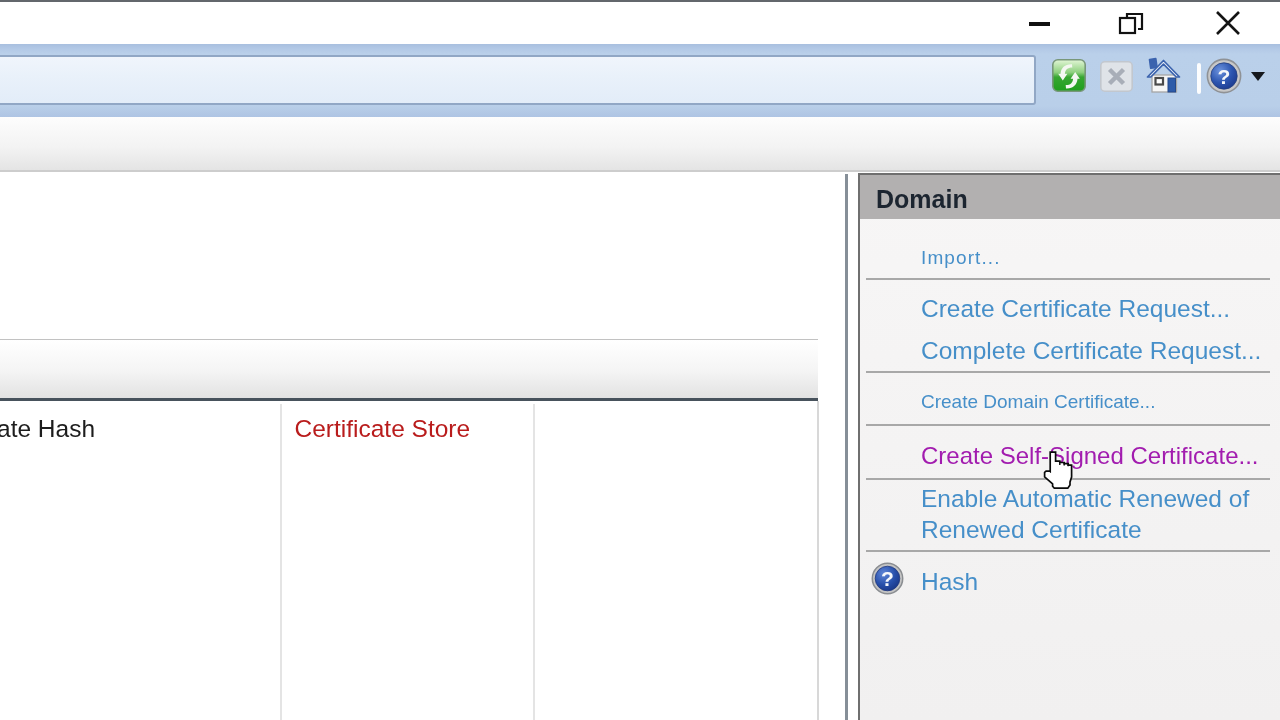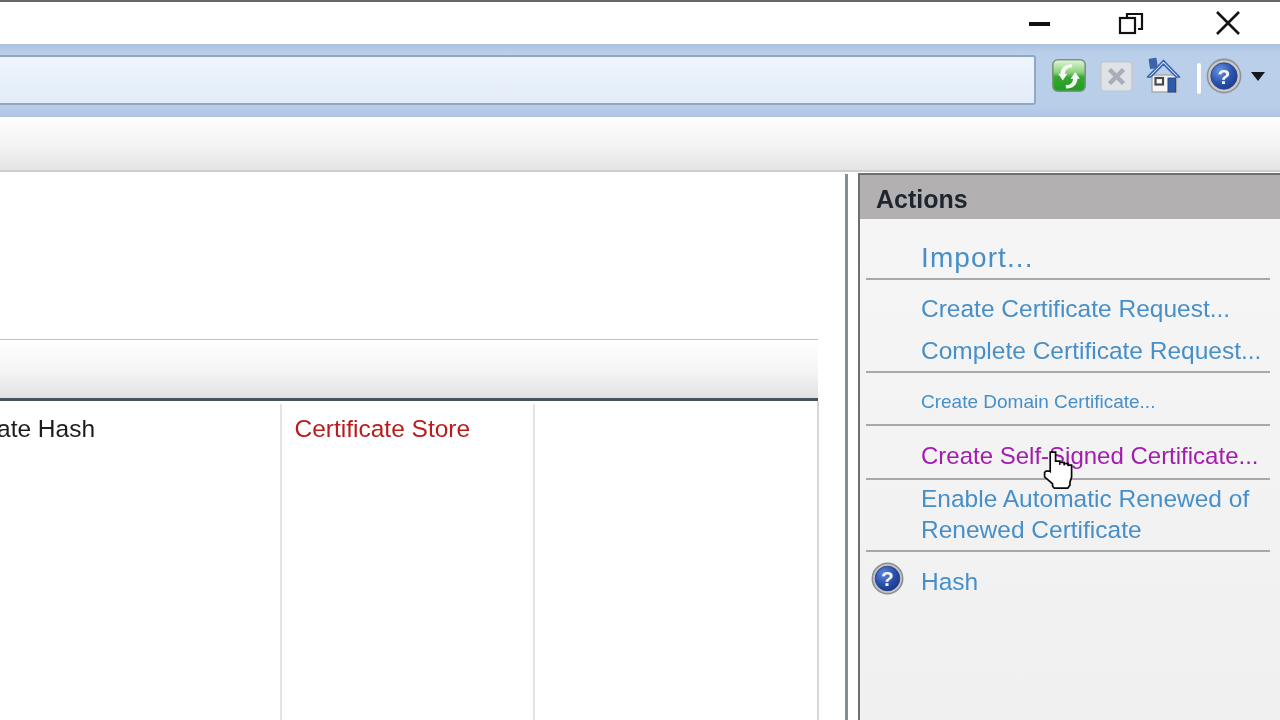--- a/index.html
+++ b/index.html
@@ -79,29 +79,29 @@
 
 <div class="abs" style="left:817px;top:401px;width:2px;height:319px;background:#d8d8d8"></div>
 <div class="abs" style="left:280px;top:404px;width:2px;height:316px;background:#e4e4e4"></div>
 <div class="abs" style="left:533px;top:404px;width:2px;height:316px;background:#e4e4e4"></div>
 
 <div class="abs" style="left:-3px;top:417.4px;font-size:24.5px;line-height:24px;color:#1d1d1d">ate Hash</div>
 <div class="abs" style="left:294.5px;top:417.4px;font-size:24.5px;line-height:24px;color:#b91c1c">Certificate Store</div>
 
 <div class="abs" style="left:858px;top:173px;width:422px;height:547px;border-left:2px solid #6f6f6f;border-top:2px solid #6f6f6f;background:linear-gradient(180deg,#f7f6f6 0,#f1f0f0 100%)"></div>
 <div class="abs" style="left:860px;top:175px;width:420px;height:44px;background:#b2b0b0"></div>
-<div class="abs" style="left:876px;top:186.5px;font-size:25px;line-height:25px;font-weight:bold;color:#1c2530">Actions</div>
+<div class="abs" style="left:876px;top:186.5px;font-size:25px;line-height:25px;font-weight:bold;color:#1c2530">Domain</div>
 
 <div class="abs" style="left:866px;top:278px;width:404px;height:2px;background:#a8a8a8"></div>
 <div class="abs" style="left:866px;top:370.5px;width:404px;height:2px;background:#a8a8a8"></div>
 <div class="abs" style="left:866px;top:424px;width:404px;height:2px;background:#a8a8a8"></div>
 <div class="abs" style="left:866px;top:477.5px;width:404px;height:2px;background:#a8a8a8"></div>
 <div class="abs" style="left:866px;top:550px;width:404px;height:2px;background:#a8a8a8"></div>
 
-<div class="abs" style="left:921px;top:246.3px;font-size:28px;line-height:24.5px;letter-spacing:1.1px;color:#468fc9">Import...</div>
+<div class="abs" style="left:921px;top:246.3px;font-size:19px;line-height:24.5px;letter-spacing:1.1px;color:#468fc9">Import...</div>
 <div class="abs" style="left:921px;top:297.3px;font-size:24.5px;line-height:24.5px;color:#468fc9">Create Certificate Request...</div>
 <div class="abs" style="left:921px;top:339.3px;font-size:24.5px;line-height:24.5px;color:#468fc9">Complete Certificate Request...</div>
 <div class="abs" style="left:921px;top:389.8px;font-size:19px;line-height:24.5px;color:#468fc9">Create Domain Certificate...</div>
 <div class="abs" style="left:921px;top:444.3px;font-size:24px;line-height:24.5px;color:#a21caf;text-decoration-thickness:2px;text-underline-offset:3px">Create Self-Signed Certificate...</div>
 <div class="abs" style="left:921px;top:483px;width:330px;font-size:24.5px;line-height:31px;color:#468fc9">Enable Automatic Renewed of Renewed Certificate</div>
 <div class="abs" style="left:921px;top:570.3px;font-size:24.5px;line-height:24.5px;color:#468fc9">Hash</div>
 
 <svg class="abs" style="left:871px;top:562px" width="33" height="33" viewBox="0 0 33 33">
   <defs>
     <radialGradient id="hp" cx="0.35" cy="0.3" r="0.9">

